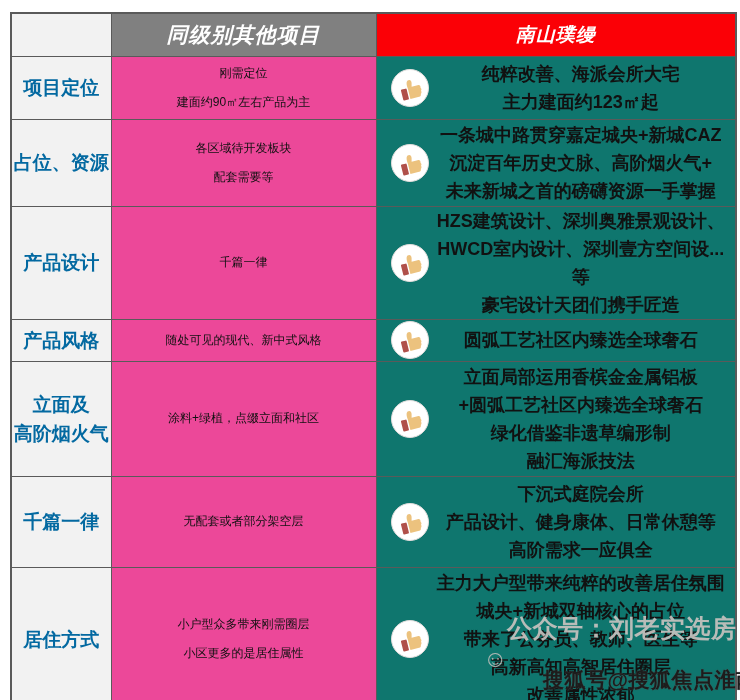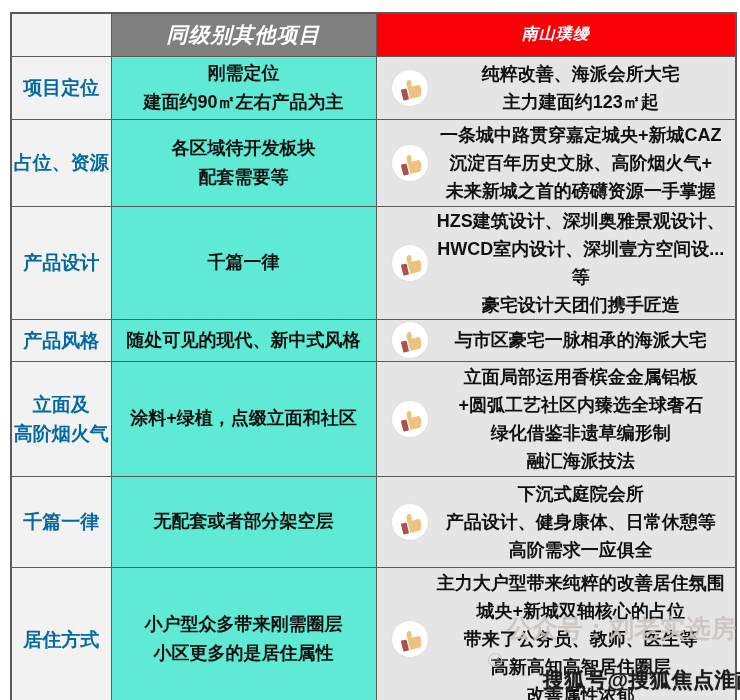--- a/index.html
+++ b/index.html
@@ -25,30 +25,30 @@
   tr.hdr{height:43px;font-style:italic;}
   tr.r1{height:63px;}
   tr.r2{height:87px;}
   tr.r3{height:90px;}
   tr.r4{height:42px;}
   tr.r5{height:115px;}
   tr.r6{height:91px;}
   tr.r7{height:145px;}
   th.corner{background:#f2f2f2;}
   th.h-other{background:#808080;color:#ffffff;font-size:21px;font-weight:bold;letter-spacing:1px;}
-  th.h-self{background:#fb0006;color:#ffffff;font-size:16px;font-weight:bold;letter-spacing:1px;}
+  th.h-self{background:#fb0006;color:#ffffff;font-size:19px;font-weight:bold;letter-spacing:1px;}
   td.label{
     background:#f2f2f2;color:#0369a1;font-weight:bold;font-size:19px;
     white-space:pre-line;line-height:29px;
   }
   td.other{
-    background:#5eead4;color:#111111;font-weight:bold;font-size:18px;
+    background:#ec4899;color:#111111;font-weight:normal;font-size:12px;
     white-space:pre-line;line-height:29px;
   }
-  td.self{background:#e5e5e5;margin-top:44px;}
+  td.self{background:#0f766e;margin-top:44px;}
   .selfwrap{display:flex;align-items:center;width:100%;height:100%;}
   .badge{
     flex:0 0 auto;width:38px;height:38px;margin-left:14px;
     border-radius:50%;background:#ffffff;border:1px solid #e3dedd;
     display:flex;align-items:center;justify-content:center;
     box-sizing:border-box;
   }
   .badge svg{display:block;}
   .selftxt{
     flex:1 1 auto;color:#111111;font-weight:bold;font-size:18px;
@@ -157,21 +157,21 @@
       <td class="self">
         <div class="selfwrap">
           <span class="badge">
                 <svg width="34" height="34" viewBox="0 0 38 38">
                   <g transform="rotate(-14 19 19)">
                     <rect x="8.5" y="18.5" width="6.5" height="12.5" rx="1" fill="#b0504a"></rect>
                     <path d="M16.5 31 L16.5 19 C16.5 19 15.3 11.8 18.4 10.3 C21 9.1 22.6 11.4 22.1 13.9 L21.1 18 L28 18 C30.6 18 31.1 20.1 30.5 21.5 C31.5 22.5 31.1 24.4 30.1 25 C30.8 26.2 30.2 27.8 29.1 28.3 C29.4 29.6 28.3 31 26.5 31 Z" fill="#ecc27e"></path>
                   </g>
                 </svg>
               </span>
-          <div class="selftxt">与市区豪宅一脉相承的海派大宅</div>
+          <div class="selftxt">圆弧工艺社区内臻选全球奢石</div>
         </div>
       </td>
     </tr>
 
     <tr class="r5">
       <td class="label">立面及
 高阶烟火气</td>
       <td class="other">涂料+绿植，点缀立面和社区</td>
       <td class="self">
         <div class="selfwrap">

